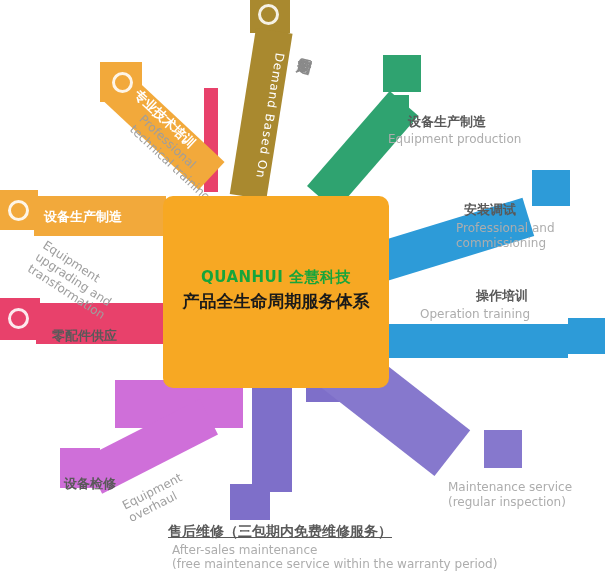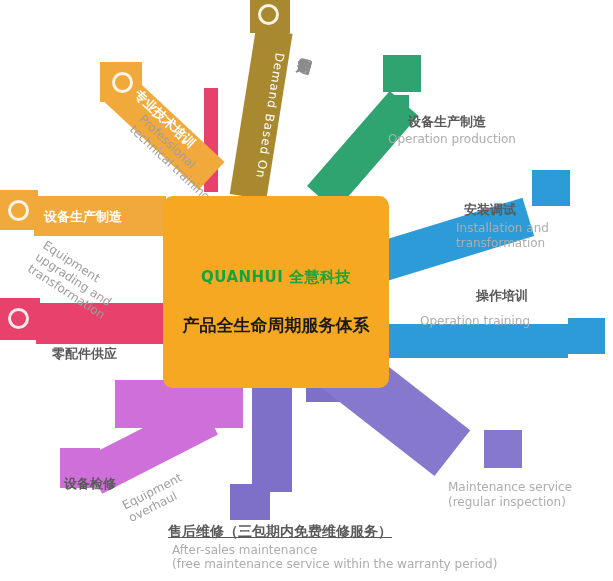--- a/index.html
+++ b/index.html
@@ -1,20 +1,20 @@
 <!DOCTYPE html>
 <html><head>
 <meta charset="utf-8">
 <style>
   html,body{margin:0;padding:0;background:#fff;}
   body{font-family:"DejaVu Sans","Liberation Sans",sans-serif;}
   .stage{position:relative;width:613px;height:581px;overflow:hidden;background:#fff;}
   .abs{position:absolute;}
   
-  .panel{background:#F7A823;border-radius:10px;z-index:5;display:flex;flex-direction:column;align-items:center;padding-top:72px;box-sizing:border-box;gap:24px;}
+  .panel{background:#F7A823;border-radius:10px;z-index:5;display:flex;flex-direction:column;align-items:center;padding-top:72px;box-sizing:border-box;}
   .brand{color:#17A53B;font-weight:800;font-size:15px;letter-spacing:.5px;white-space:nowrap;}
   .title{color:#1a1a1a;font-weight:800;font-size:17px;margin-top:3px;white-space:nowrap;}
   
   .bar,.sq{position:absolute;z-index:1;}
   .c-khaki{background:#A9892F;} .c-gold{background:#F2A93B;} .c-green{background:#2FA370;}
   .c-blue{background:#2D9BD8;} .c-purple2{background:#8678CD;} .c-purple{background:#7E6FC9;}
   .c-orchid{background:#CF6FD9;} .c-crimson{background:#E8416B;}
   .ring{position:absolute;width:15px;height:15px;border:3px solid rgba(255,255,255,.88);border-radius:50%;z-index:4;}
   
   .zh{position:absolute;z-index:6;font-weight:bold;font-size:13px;color:#595959;white-space:nowrap;line-height:1.2;}
@@ -46,54 +46,54 @@
   <div class="sq c-gold" style="left:0;top:190px;width:38px;height:40px;"></div>
   <div class="ring" style="left:8px;top:200px;"></div>
   <div class="bar c-gold" style="left:34px;top:196px;width:132px;height:40px;"></div>
   <div class="abs onbar" style="left:44px;top:208px;font-size:13px;font-weight:bold;white-space:nowrap;">设备生产制造</div>
   <div class="abs rot graytxt" style="left:48px;top:238px;width:112px;font-size:12px;transform:rotate(33deg);z-index:2;">Equipment upgrading and transformation</div>
 
   <div class="sq c-crimson" style="left:0;top:298px;width:40px;height:42px;"></div>
   <div class="ring" style="left:8px;top:308px;"></div>
   <div class="bar c-crimson" style="left:36px;top:303px;width:138px;height:41px;"></div>
   <div class="sq c-crimson" style="left:168px;top:340px;width:46px;height:47px;"></div>
-  <div class="zh" style="left:52px;top:346px;">零配件供应</div>
+  <div class="zh" style="left:52px;top:328px;">零配件供应</div>
 
   <div class="bar c-orchid" style="left:115px;top:380px;width:128px;height:48px;"></div>
   <div class="bar c-orchid rot" style="left:84px;top:458px;width:130px;height:40px;transform:rotate(-27deg);"></div>
   <div class="sq c-orchid" style="left:60px;top:448px;width:40px;height:40px;"></div>
   <div class="zh" style="left:64px;top:476px;">设备检修</div>
   <div class="abs rot graytxt" style="left:120px;top:500px;width:110px;font-size:12px;transform:rotate(-27deg);z-index:2;">Equipment overhaul</div>
 
   <div class="sq c-purple" style="left:306px;top:378px;width:34px;height:24px;"></div>
   <div class="bar c-purple" style="left:252px;top:388px;width:40px;height:104px;"></div>
   <div class="sq c-purple" style="left:230px;top:484px;width:40px;height:36px;"></div>
   <div class="zh" style="left:168px;top:523px;font-size:14px;text-decoration:underline;">售后维修（三包期内免费维修服务）</div>
   <div class="en" style="left:172px;top:557px;white-space:nowrap;">(free maintenance service within the warranty period)</div>
   <div class="en" style="left:172px;top:543px;white-space:nowrap;">After-sales maintenance</div>
 
   <div class="bar c-purple2 rot" style="left:352px;top:338px;width:150px;height:58px;transform:rotate(38deg);"></div>
   <div class="sq c-purple2" style="left:484px;top:430px;width:38px;height:38px;"></div>
   <div class="en" style="left:448px;top:480px;width:155px;">Maintenance service (regular inspection)</div>
 
   <div class="zh" style="left:476px;top:288px;">操作培训</div>
-  <div class="en" style="left:420px;top:307px;white-space:nowrap;margin-top:7px;">Operation training</div>
+  <div class="en" style="left:420px;top:307px;white-space:nowrap;">Operation training</div>
   <div class="bar c-blue" style="left:388px;top:324px;width:180px;height:34px;"></div>
   <div class="sq c-blue" style="left:568px;top:318px;width:37px;height:36px;"></div>
 
   <div class="bar c-blue rot" style="left:358px;top:248px;width:172px;height:40px;transform:rotate(-17deg);"></div>
   <div class="ring" style="left:366px;top:240px;"></div>
   <div class="sq c-blue" style="left:532px;top:170px;width:38px;height:36px;"></div>
   <div class="zh" style="left:464px;top:202px;">安装调试</div>
-  <div class="en" style="left:456px;top:221px;width:112px;">Installation and transformation</div>
+  <div class="en" style="left:456px;top:221px;width:112px;">Professional and commissioning</div>
 
   <div class="bar c-green rot" style="left:307px;top:186px;width:126px;height:38px;transform:rotate(-49deg);"></div>
   <div class="sq c-green" style="left:383px;top:55px;width:38px;height:37px;"></div>
   <div class="sq c-green" style="left:394px;top:95px;width:15px;height:14px;"></div>
   <div class="zh" style="left:408px;top:114px;">设备生产制造</div>
-  <div class="en" style="left:388px;top:132px;white-space:nowrap;">Operation production</div>
+  <div class="en" style="left:388px;top:132px;white-space:nowrap;">Equipment production</div>
 
   <div class="abs panel" style="left:163px;top:196px;width:226px;height:192px;">
     <div class="brand">QUANHUI 全慧科技</div>
     <div class="title">产品全生命周期服务体系</div>
   </div>
 
 </div>
 
 </body></html>

